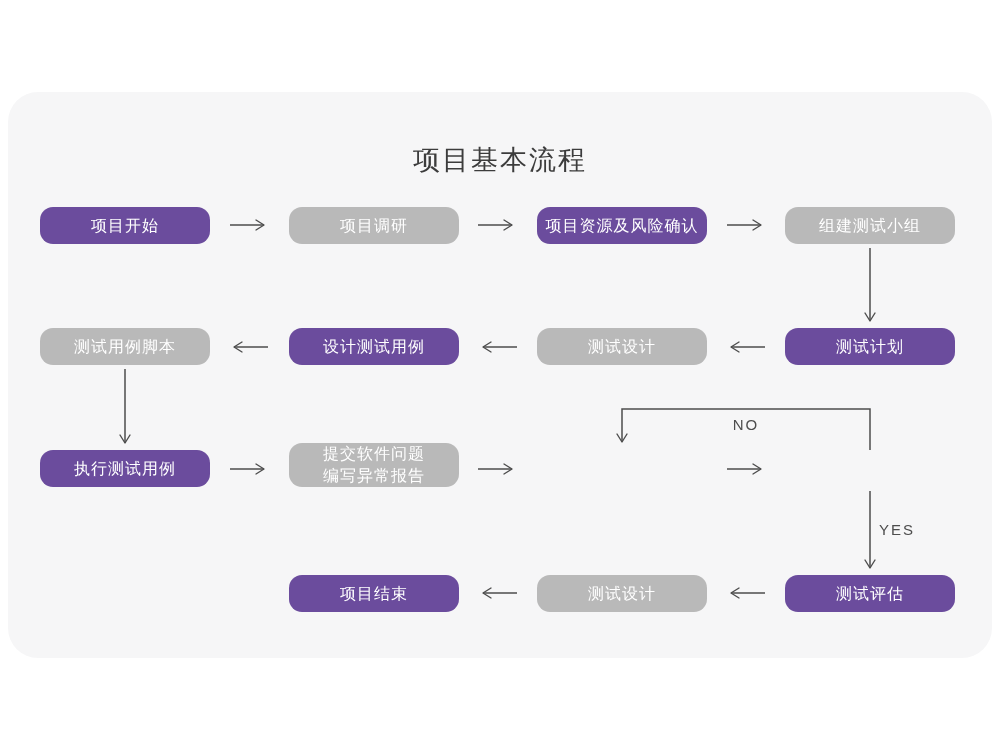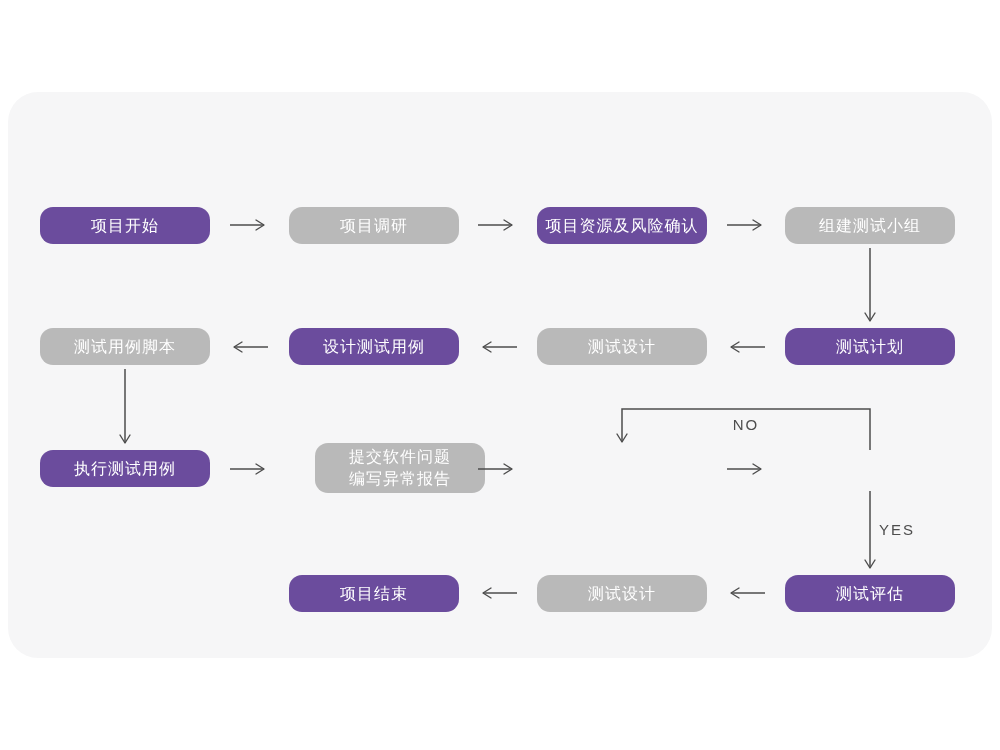--- a/index.html
+++ b/index.html
@@ -25,37 +25,38 @@
     color:var(--title-color);letter-spacing:2px;
   }
   .node{
     position:absolute;width:170px;height:37px;border-radius:13px;
     display:flex;align-items:center;justify-content:center;
     color:var(--box-text);font-size:16px;letter-spacing:1px;
     text-align:center;line-height:1.35;white-space:pre-line;
   }
   .node.purple{background:var(--purple);}
   .node.gray{background:var(--gray);}
-  .node.tall{height:50px;margin-left:26px;}
+  .node.tall{height:44px;}
   svg.arrows{position:absolute;left:0;top:0;width:1000px;height:750px;pointer-events:none;}
   svg.arrows .ln{stroke:var(--arrow);stroke-width:1.5;fill:none;}
   svg.arrows marker path{stroke:var(--arrow);stroke-width:1.4;fill:none;}
   .edge-label{
     position:absolute;color:var(--arrow);font-size:15px;letter-spacing:2px;
   }
   .edge-label.no{left:716px;top:416px;width:60px;text-align:center;}
   .edge-label.yes{left:879px;top:521px;}
 </style>
 </head>
 <body>
 
 <div class="stage">
 
   <div class="card"></div>
 
+  <div class="title">项目基本流程</div>
 
   <div class="node purple" style="left:40px;top:207px">项目开始</div>
   <div class="node gray" style="left:289px;top:207px">项目调研</div>
   <div class="node purple" style="left:537px;top:207px">项目资源及风险确认</div>
   <div class="node gray" style="left:785px;top:207px">组建测试小组</div>
 
   <div class="node purple" style="left:785px;top:328px">测试计划</div>
   <div class="node gray" style="left:537px;top:328px">测试设计</div>
   <div class="node purple" style="left:289px;top:328px">设计测试用例</div>
   <div class="node gray" style="left:40px;top:328px">测试用例脚本</div>

